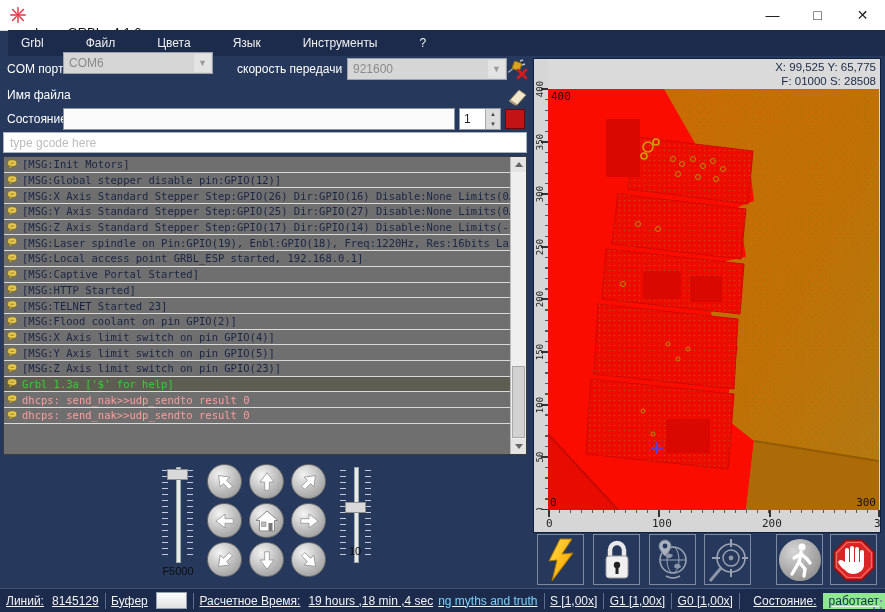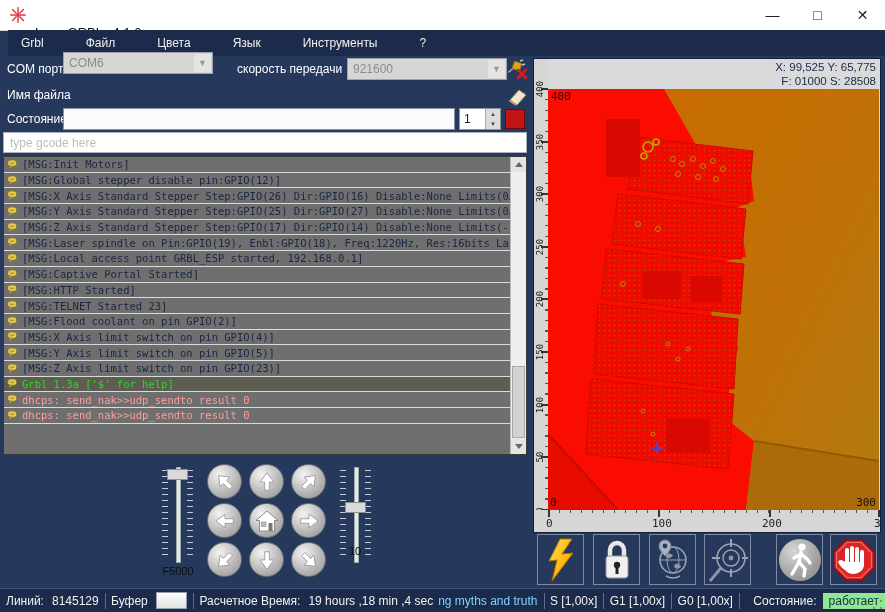--- a/index.html
+++ b/index.html
@@ -59,21 +59,21 @@
   .imagearea{position:absolute;left:14px;top:30px;width:331px;height:421px;overflow:hidden;background:#fa0d00;}
   .imagearea svg.photo{position:absolute;left:0;top:0;width:331px;height:421px;}
   .innerlab{position:absolute;font-size:11px;color:#111;font-family:"DejaVu Sans Mono",monospace;}
   .hruler{position:absolute;left:0;top:451px;width:346px;height:22px;background:#d6d6d6;}
   .hruler .minor{position:absolute;left:14px;top:0;height:3px;width:332px;background:repeating-linear-gradient(to right,#555 0 1px,transparent 1px 11px);}
   .htick{position:absolute;top:0;width:2px;height:7px;background:#333;}
   .hlab{position:absolute;top:7px;font-size:11px;color:#222;font-family:"DejaVu Sans Mono",monospace;}
   
   .ctlbtn{position:absolute;top:534px;width:47px;height:51px;border:1px solid #7f8aa0;background:#26395c;display:flex;align-items:center;justify-content:center;box-sizing:border-box;}
   
-  .statusbar{position:absolute;left:0;top:588px;width:885px;height:24px;background:#1c2b4b;border-top:1px solid #3e5178;display:flex;align-items:center;font-size:12px;color:#f2f2f2;box-sizing:border-box;}
+  .statusbar{position:absolute;left:0;top:588px;width:885px;height:24px;background:#1c2b4b;border-top:1px solid #3e5178;display:flex;align-items:center;font-size:12px;color:#f2f2f2;box-sizing:border-box;text-decoration:underline;}
   .sb-sep{width:1px;height:16px;background:#5a6d92;margin:0 6px;}
   .sb-item{white-space:nowrap;}
   .bufferbox{width:70px;height:15px;background:linear-gradient(#fdfdfd,#e2e2e2);border:1px solid #97a0ae;margin-left:8px;}
   .statebadge{background:#8fe78f;color:#15304f;padding:1px 6px;margin-left:6px;font-size:12px;}
   .yellowtxt{color:#7dd3fc;margin-left:5px;}
   .grip{position:absolute;right:1px;bottom:1px;width:13px;height:13px;
     background:radial-gradient(circle at 10px 3px,#7d8cab 1.2px,transparent 1.6px),radial-gradient(circle at 10px 10px,#7d8cab 1.2px,transparent 1.6px),radial-gradient(circle at 3px 10px,#7d8cab 1.2px,transparent 1.6px);}
 </style>
 </head>
 <body>

